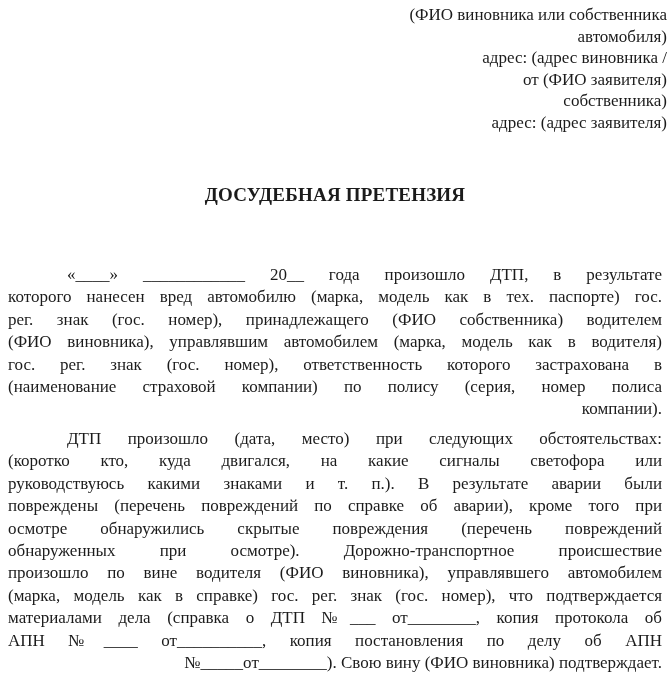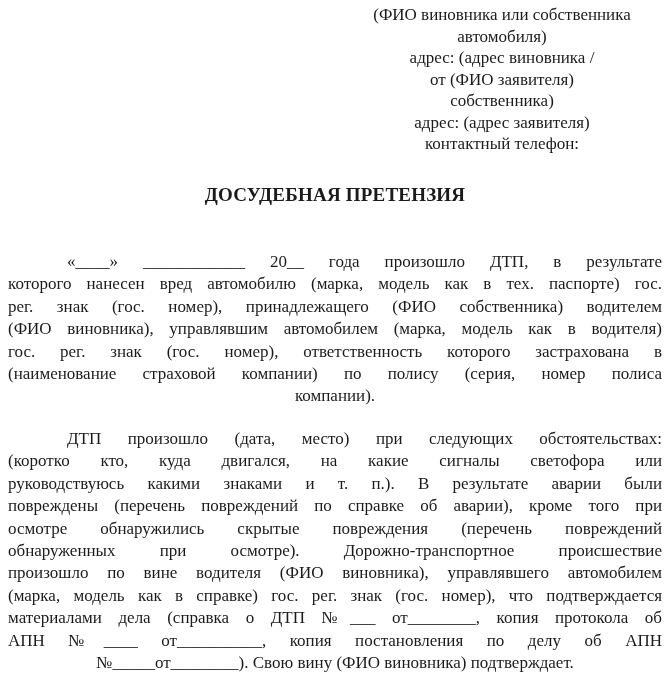--- a/index.html
+++ b/index.html
@@ -39,42 +39,41 @@
     letter-spacing: 0.2px;
   }
   
   .para {
     position: absolute;
     left: 8px;
     width: 654px;
     font-size: 17px;
     line-height: 22.4px;
   }
-  .para-1 { top: 251px; }
+  .para-1 { top: 264px; }
   .para-2 { top: 428px; }
-  .line { text-align: center; }
+  .line { text-align: right; }
   .line.stretch {
     text-align: justify;
     text-align-last: justify;
   }
   .line.first-indent { text-indent: 59px; }
 </style>
 </head>
 <body>
 
 <div class="page">
 
   <div class="addressee">
       <div class="line">(ФИО виновника или собственника</div>
       <div class="line">автомобиля)</div>
       <div class="line">адрес: (адрес виновника /</div>
       <div class="line">от (ФИО заявителя)</div>
       <div class="line">собственника)</div>
       <div class="line">адрес: (адрес заявителя)</div>
-      <div class="line">контактный телефон:</div>
     </div>
 
   <h1 class="doc-title">ДОСУДЕБНАЯ ПРЕТЕНЗИЯ</h1>
 
   <div class="para para-1">
       <div class="line stretch first-indent">«____» ____________ 20__ года произошло ДТП, в результате</div>
       <div class="line stretch">которого нанесен вред автомобилю (марка, модель как в тех. паспорте) гос.</div>
       <div class="line stretch">рег. знак (гос. номер), принадлежащего (ФИО собственника) водителем</div>
       <div class="line stretch">(ФИО виновника), управлявшим автомобилем (марка, модель как в водителя)</div>
       <div class="line stretch">гос. рег. знак (гос. номер), ответственность которого застрахована в</div>

